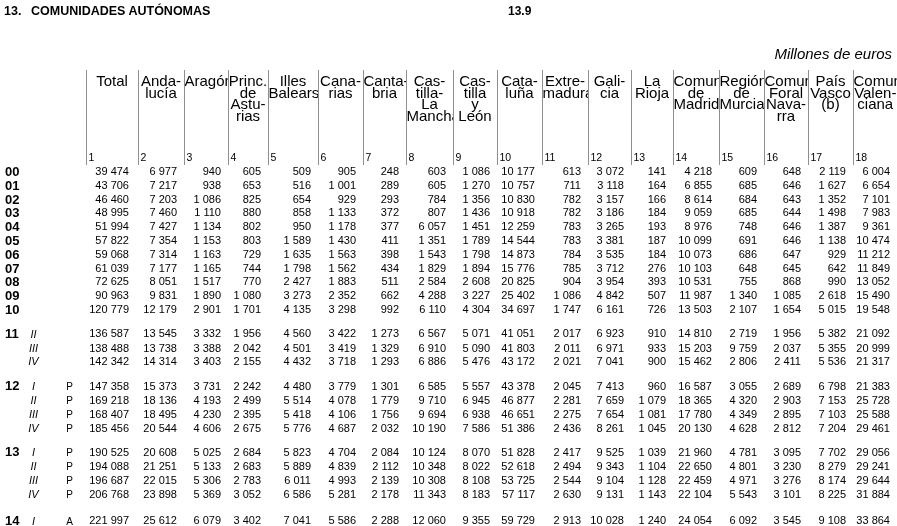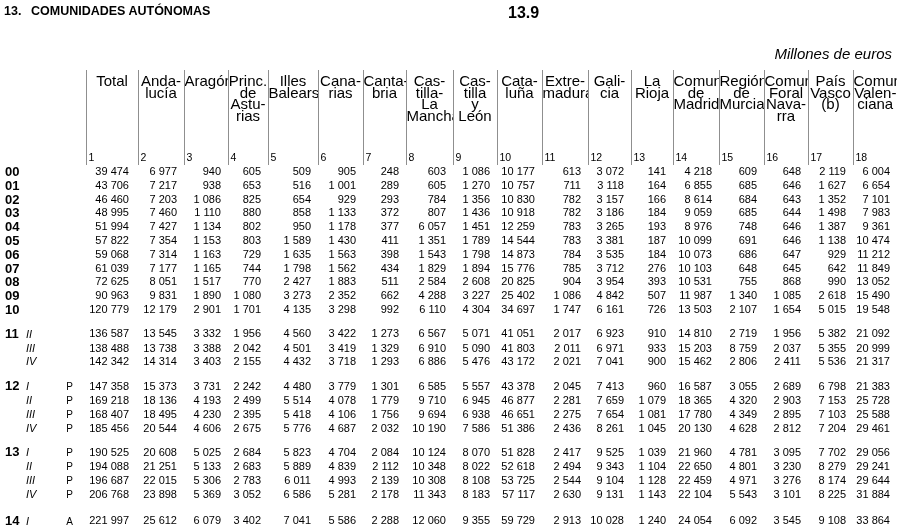--- a/index.html
+++ b/index.html
@@ -2,42 +2,42 @@
 <html><head>
 <meta charset="utf-8">
 <style>
   html,body{margin:0;padding:0}
   body{
     width:897px;height:526px;background:#ffffff;color:#000;
     font-family:"Liberation Sans",sans-serif;position:relative;overflow:hidden;
   }
   .left-title{position:absolute;top:4px;left:4px;font-size:12.5px;font-weight:bold;white-space:nowrap}
   .left-title .sec-num{display:inline-block;width:27px}
-  .right-title{position:absolute;top:4px;left:508px;width:389px;font-size:16px;font-weight:bold;display:flex}
+  .right-title{position:absolute;top:4px;left:508px;width:389px;font-size:12px;font-weight:bold;display:flex}
   .right-title .tnum{width:40px;flex:none}
   .right-title .ttext{line-height:15px}
   .units{position:absolute;top:45px;right:5px;font-size:15px;font-style:italic}
   table{position:absolute;top:70px;left:0;width:897px;border-collapse:collapse;table-layout:fixed}
   th,td{padding:0;font-weight:normal;overflow:hidden}
   thead th.ch{
     border-left:1px solid #8f8f8f;vertical-align:top;text-align:center;
     font-size:15px;line-height:11.5px;white-space:pre-line;height:74px;padding-top:5px;
   }
   thead td.cn{
     border-left:1px solid #8f8f8f;text-align:left;font-size:10.5px;
     padding-left:2px;height:16px;vertical-align:middle;
   }
   thead .lbl0{border:none}
   tbody td.val{
     text-align:right;padding-right:7px;font-size:11px;line-height:13.8px;white-space:nowrap;
   }
   tbody td.val0{padding-right:9px}
   td.lbl .lblw{display:flex;align-items:baseline;line-height:13.8px}
   .yr{font-weight:bold;font-size:13px;padding-left:5px;width:21px;flex:none}
-  .qt{font-style:italic;font-size:11px;width:15px;text-align:left;flex:none}
+  .qt{font-style:italic;font-size:11px;width:15px;text-align:center;flex:none}
   .px{margin-left:auto;font-size:10px;padding-right:13px}
   tr.sp td{height:10px}
   tr.sp.tall td{height:12px}
 </style>
 </head>
 <body>
 
 <div class="left-title">
   <span class="sec-num">13.</span><span>COMUNIDADES AUTÓNOMAS</span>
 </div>
@@ -485,21 +485,21 @@
         <td class="val">4 501</td>
         <td class="val">3 419</td>
         <td class="val">1 329</td>
         <td class="val">6 910</td>
         <td class="val">5 090</td>
         <td class="val">41 803</td>
         <td class="val">2 011</td>
         <td class="val">6 971</td>
         <td class="val">933</td>
         <td class="val">15 203</td>
-        <td class="val">8 759</td>
+        <td class="val">9 759</td>
         <td class="val">2 037</td>
         <td class="val">5 355</td>
         <td class="val">20 999</td>
       </tr>
       <tr>
         <td class="lbl">
           <div class="lblw">
             <span class="yr"></span>
             <span class="qt">IV</span>
             <span class="px"></span>

